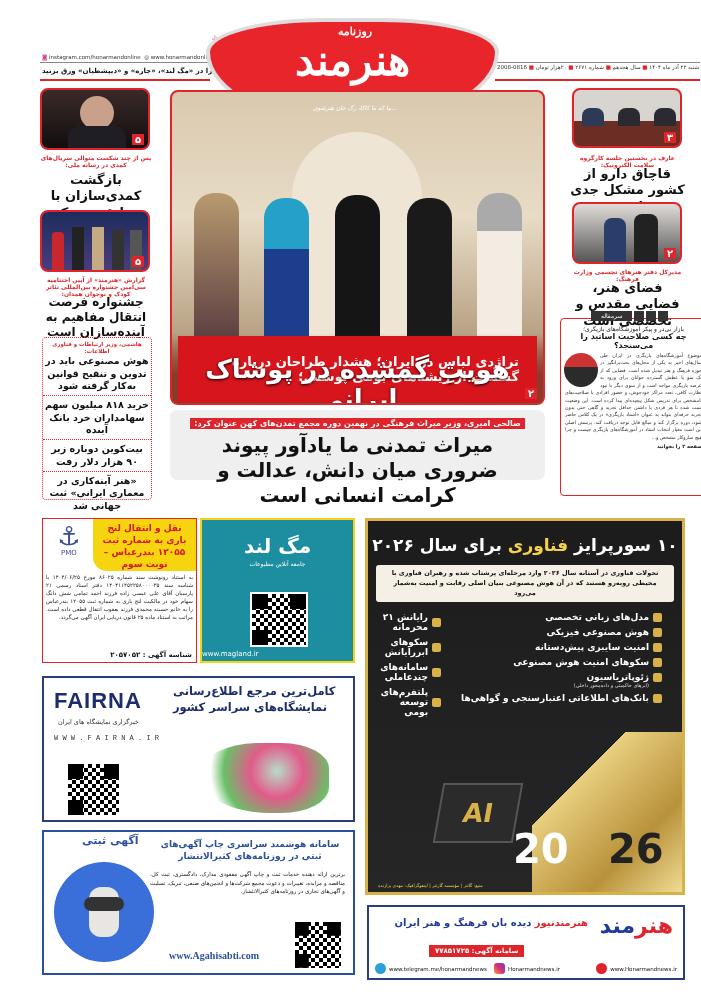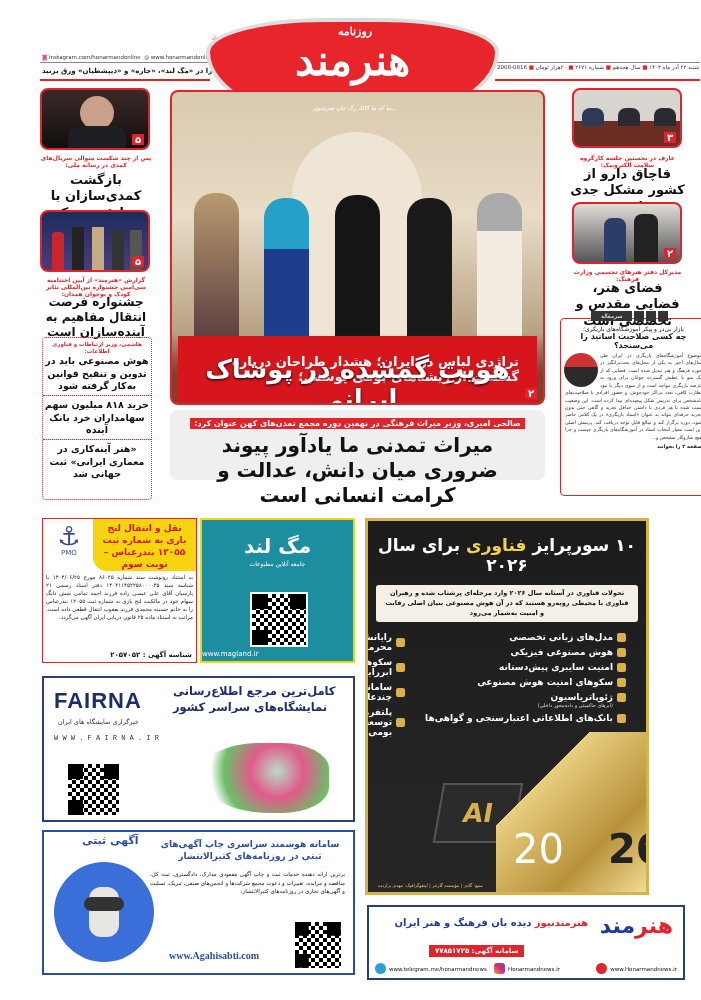--- a/index.html
+++ b/index.html
@@ -81,20 +81,21 @@
 </div>
 <div class="abs kicker" style="left:40px;top:276px;width:112px">گزارش «هنرمند» از آیین اختتامیه سی‌امین جشنواره بین‌المللی تئاتر کودک و نوجوان همدان:</div>
 <div class="abs headline" style="left:40px;top:295px;width:112px;font-size:12px">جشنواره فرصت انتقال مفاهیم به آینده‌سازان است</div>
 
 <div class="dotbox" style="left:42px;top:337px;width:110px;height:163px">
   <div class="dotitem">
     <div style="font-size:5.5px;color:#e0242b">هاشمی، وزیر ارتباطات و فناوری اطلاعات:</div>
     <div>هوش مصنوعی باید در تدوین و تنقیح قوانین به‌کار گرفته شود</div>
   </div>
   <div class="dotitem">خرید ۸۱۸ میلیون سهم سهامداران خرد بانک آینده</div>
+  <div class="dotitem">بیت‌کوین دوباره زیر ۹۰ هزار دلار رفت</div>
   <div class="dotitem" style="border-bottom:none">«هنر آینه‌کاری در معماری ایرانی» ثبت جهانی شد</div>
 </div>
 
 <div class="logo-shape"></div>
 <div class="abs logo-small" style="left:315px;top:25px;width:80px;font-size:11px">روزنامه</div>
 <div class="abs logo-small" style="left:240px;top:40px;width:225px;font-size:42px;line-height:1">هنرمند</div>
 <div class="abs" style="left:300px;top:104px;width:110px;font-size:6px;color:#fff;text-align:center;font-style:italic;z-index:3">...بیا که ما کاکا، رگ جان هنرشوی</div>
 
 <div class="main-photo" style="z-index:1">
   <div style="position:absolute;left:120px;top:40px;width:130px;height:210px;border-radius:65px 65px 0 0;background:#efe5d4"></div>
@@ -138,21 +139,21 @@
     <span style="width:10px;height:10px;background:#333;display:inline-block"></span>
     <span style="background:#333;color:#fff;font-size:6px;padding:1px 10px">سرمقاله</span>
   </div>
   <div style="font-size:6px;text-align:center;margin-top:6px">بازار بی‌در و پیکر آموزشگاه‌های بازیگری؛</div>
   <div style="font-size:8px;font-weight:bold;text-align:center">چه کسی صلاحیت اساتید را می‌سنجد؟</div>
   <div style="float:left;width:34px;height:34px;border-radius:50%;background:linear-gradient(#c33 0 40%,#2b2b2b 40%);margin:3px 2px 1px 3px"></div>
   <div style="font-size:4.8px;line-height:1.55;text-align:justify;padding:2px 4px;color:#333">موضوع آموزشگاه‌های بازیگری در ایران طی سال‌های اخیر به یکی از محل‌های بحث‌برانگیز در حوزه فرهنگ و هنر تبدیل شده است. فضایی که از یک سو با عطش گسترده جوانان برای ورود به عرصه بازیگری مواجه است و از سوی دیگر با نبود نظارت کافی، تعدد مراکز خودجوش، و حضور افرادی با صلاحیت‌های نامشخص برای تدریس شکل پیچیده‌ای پیدا کرده است. این وضعیت سبب شده تا هر فردی با داشتن حداقل تجربه و گاهی حتی بدون تجربه حرفه‌ای بتواند به عنوان «استاد بازیگری» در یک کلاس حاضر شود، دوره برگزار کند و مبالغ قابل توجه دریافت کند. پرسش اصلی این است معیار انتخاب استاد در آموزشگاه‌های بازیگری چیست و چرا هیچ سازوکار مشخص و...</div>
   <div style="font-size:5px;font-weight:bold;padding:0 4px">صفحه ۲ را بخوانید</div>
 </div>
 
-<div class="ad" style="left:365px;top:518px;width:284px;height:377px;background:linear-gradient(#1c1c1c,#262626);border:3px solid #d8b14a">
+<div class="ad" style="left:365px;top:518px;width:320px;height:377px;background:linear-gradient(#1c1c1c,#262626);border:3px solid #d8b14a">
   <div style="text-align:center;font-size:17px;font-weight:bold;color:#fff;margin-top:14px">
     <span>۱۰ سورپرایز</span>
     <span style="color:#f3d24a">فناوری</span>
     <span>برای سال ۲۰۲۶</span>
   </div>
   <div style="margin:10px 8px 0;background:#f5f0e6;color:#111;font-size:6.5px;font-weight:bold;line-height:1.5;padding:4px 8px;text-align:center;border-radius:3px">تحولات فناوری در آستانه سال ۲۰۲۶ وارد مرحله‌ای پرشتاب شده و رهبران فناوری با محیطی روبه‌رو هستند که در آن هوش مصنوعی بنیان اصلی رقابت و امنیت به‌شمار می‌رود</div>
   <div style="display:flex;padding:10px 20px 0;gap:20px">
     <div style="flex:1">
       <div class="tech-item">
           <span class="gold-ic"></span>
@@ -194,21 +195,21 @@
           <span>سامانه‌های چندعاملی</span>
         </div>
       <div class="tech-item">
           <span class="gold-ic"></span>
           <span>پلتفرم‌های توسعه بومی</span>
         </div>
     </div>
   </div>
   <div style="position:absolute;left:70px;top:262px;width:80px;height:60px;background:#2b2b2b;border:2px solid #555;transform:skewX(-10deg);color:#d8b14a;font-size:26px;font-weight:bold;text-align:center;line-height:56px;direction:ltr">AI</div>
   <div style="position:absolute;right:0;bottom:0;width:150px;height:160px;background:linear-gradient(135deg,transparent 30%,#e9cf80 30%,#b8923a 70%,#f0dc95)"></div>
-  <div style="position:absolute;left:145px;top:305px;font-size:40px;font-weight:normal;color:#fff;direction:ltr">20</div>
+  <div style="position:absolute;left:145px;top:305px;font-size:40px;font-weight:bold;color:#fff;direction:ltr">20</div>
   <div style="position:absolute;left:240px;top:305px;font-size:40px;font-weight:bold;color:#222;direction:ltr">26</div>
   <div style="position:absolute;left:10px;bottom:4px;font-size:4.5px;color:#f3d24a">منبع: گاتنر | مؤسسه گارتنر | اینفوگرافیک: مهدی برازنده</div>
 </div>
 
 <div class="ad" style="left:42px;top:518px;width:155px;height:145px;border:1.5px solid #e0242b;background:#fff">
   <div style="position:absolute;right:0;top:0;width:103px;height:52px;background:#f6d410;border-radius:0 0 0 14px;color:#d7151d;font-size:9px;font-weight:bold;text-align:center;line-height:1.35;padding:3px 4px">نقل و انتقال لنج باری به شماره ثبت ۱۲۰۵۵ بندرعباس – نوبت سوم</div>
   <div style="position:absolute;left:4px;top:4px;width:44px;height:44px;text-align:center">
     <div style="font-size:26px;color:#3a4d8f;line-height:1">⚓</div>
     <div style="font-size:7px;color:#3a4d8f">PMO</div>
   </div>

